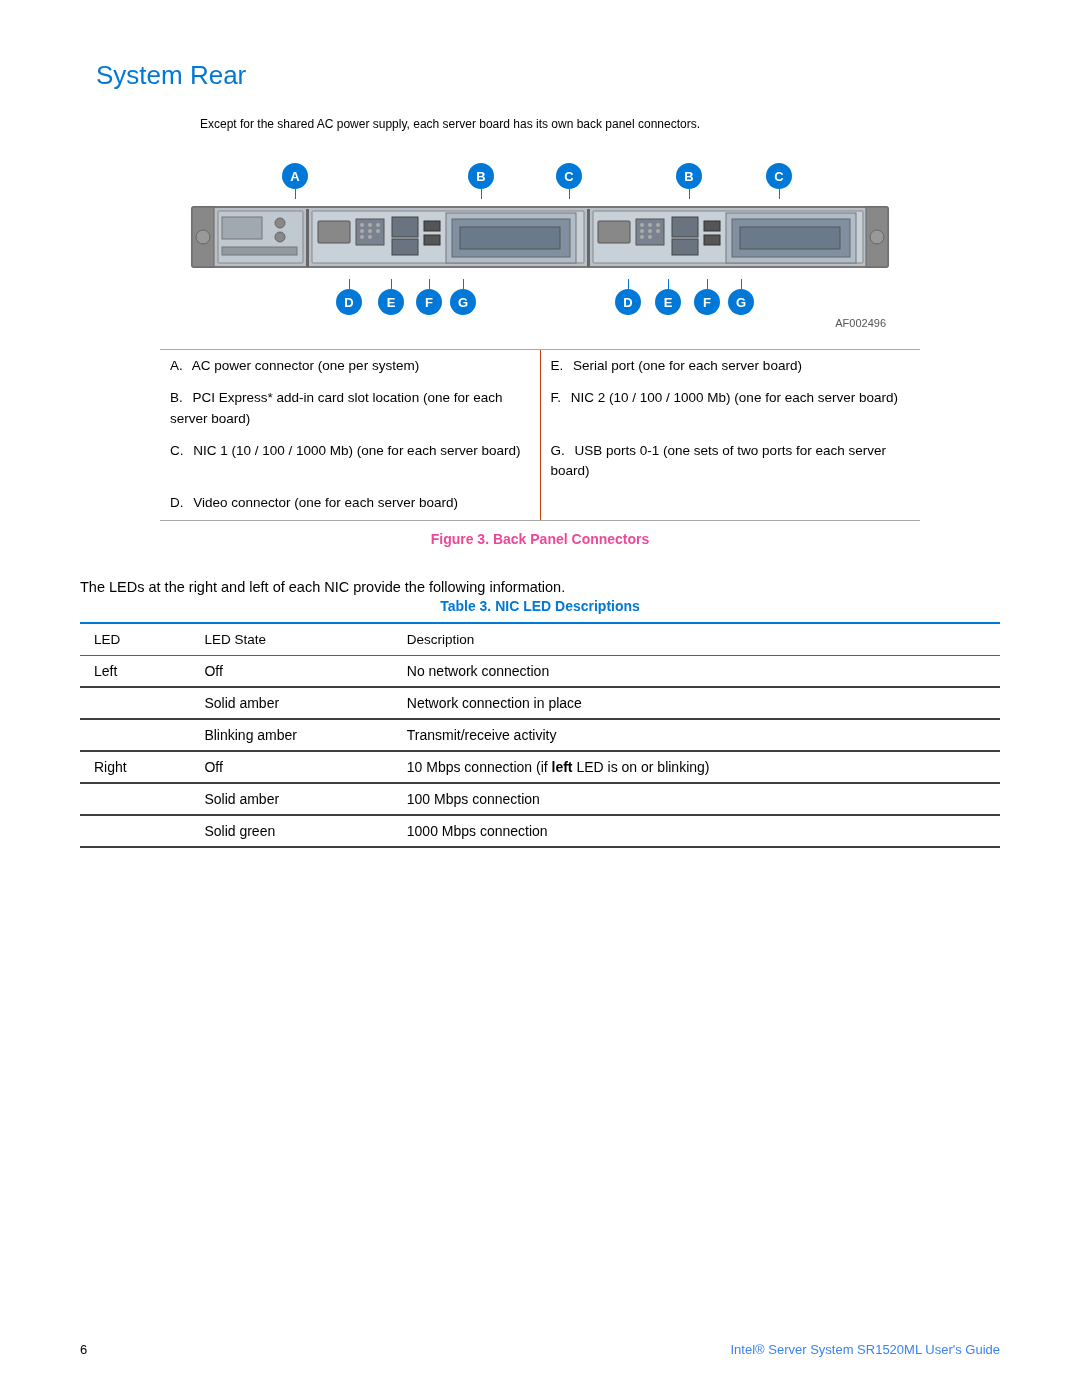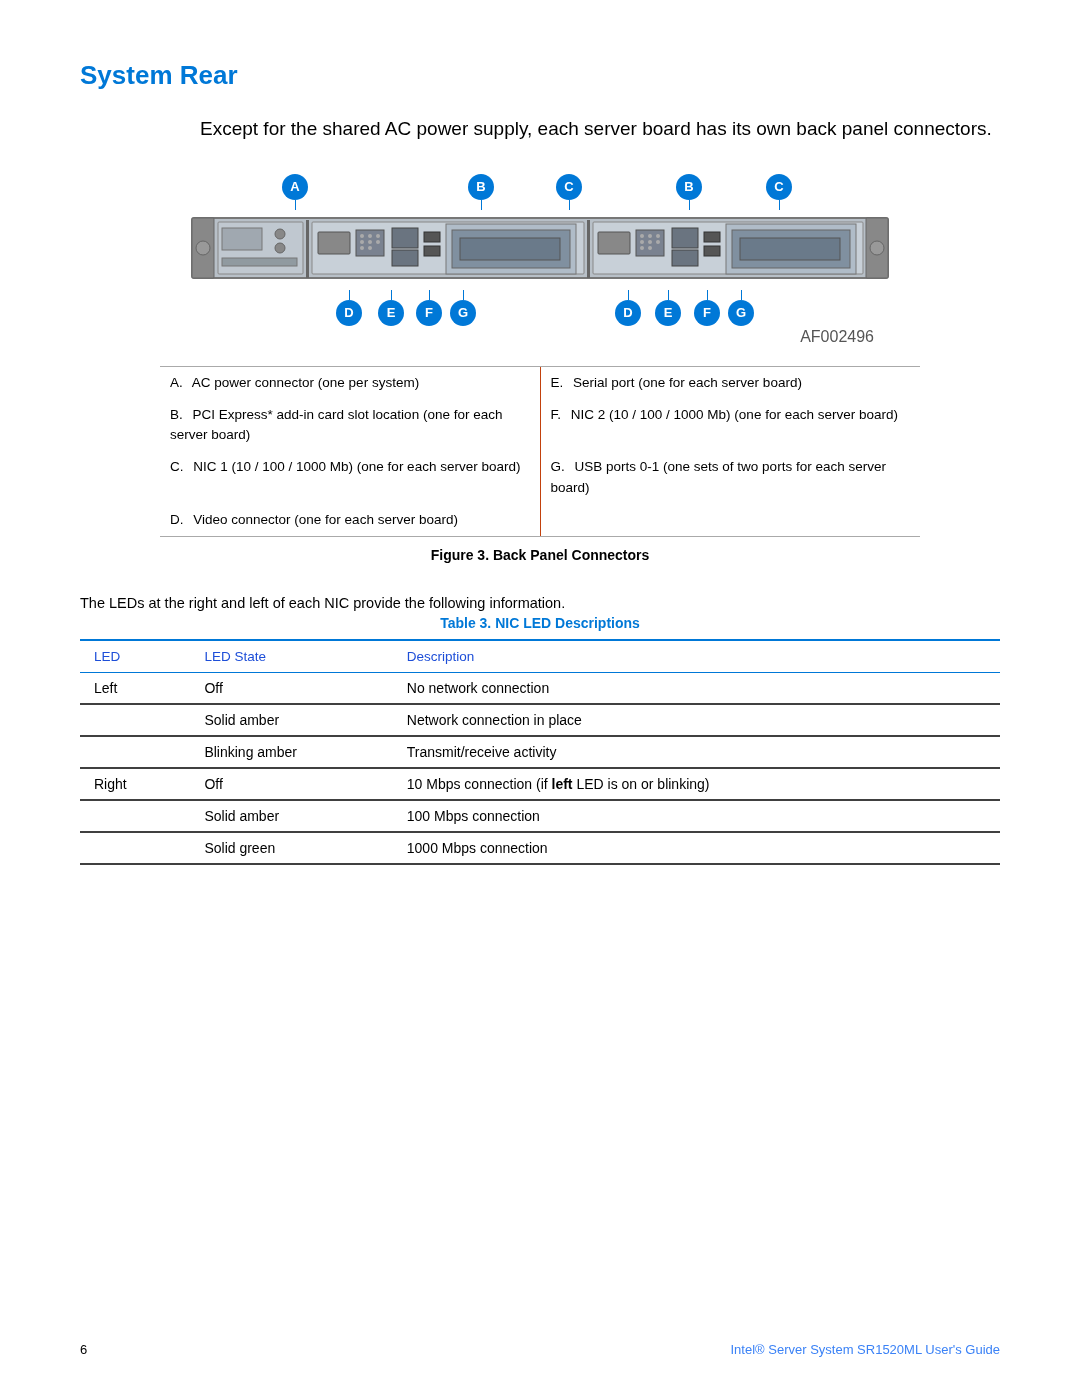--- a/index.html
+++ b/index.html
@@ -10,49 +10,50 @@
       color: #000;
       width: 1080px;
       min-height: 1397px;
       padding: 60px 80px 60px 80px;
       position: relative;
     }
 
     h1.section-title {
       color: #0078d7;
       font-size: 26px;
-      font-weight: bold;
+      font-weight: normal;
       margin-bottom: 24px;
+      margin-left: 16px;
     }
 
     .intro-text {
       margin-left: 120px;
       margin-bottom: 30px;
-      font-size: 19px;
+      font-size: 12px;
       line-height: 1.5;
     }
 
     .circle-label {
       width: 26px;
       height: 26px;
       border-radius: 50%;
       background: #0078d7;
       color: #fff;
       display: flex;
       align-items: center;
       justify-content: center;
       font-size: 13px;
       font-weight: bold;
     }
 
     .image-code {
       text-align: right;
-      font-size: 16px;
+      font-size: 11px;
       color: #555;
-      margin-right: 16px;
+      margin-right: 4px;
       margin-top: 2px;
     }
 
     
     .legend-table {
       width: 760px;
       margin: 20px auto 10px auto;
       border-top: 1px solid #aaa;
       border-bottom: 1px solid #aaa;
     }
@@ -74,21 +75,21 @@
       border-right: 1px solid #c2410c;
     }
 
     .legend-table .label-letter {
       font-weight: normal;
       margin-right: 6px;
     }
 
     .figure-caption {
       text-align: center;
-      color: #000000;
+      color: #ec4899;
       font-weight: bold;
       font-size: 14px;
       margin: 10px 0 30px 0;
     }
 
     .leds-intro {
       font-size: 14.5px;
       line-height: 1.5;
     }
 
@@ -106,21 +107,21 @@
       border-collapse: collapse;
       font-size: 14px;
     }
 
     .nic-table thead tr {
       border-top: 2px solid #0078d7;
       border-bottom: 1px solid #0078d7;
     }
 
     .nic-table thead th {
-      color: #1d4ed8;
+      color: #000000;
       font-weight: normal;
       padding: 8px 14px;
       text-align: left;
       font-size: 13.5px;
     }
 
     .nic-table tbody tr {
       border-bottom: 2px solid #404040;
     }
 

